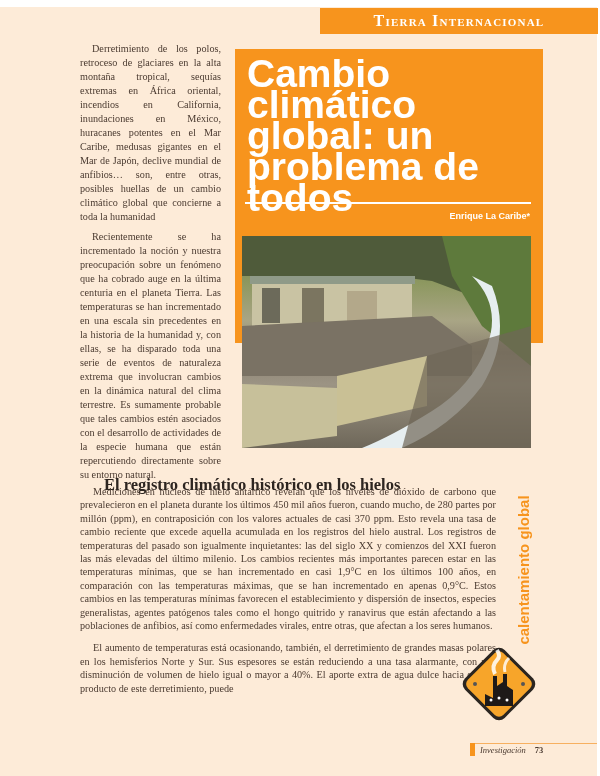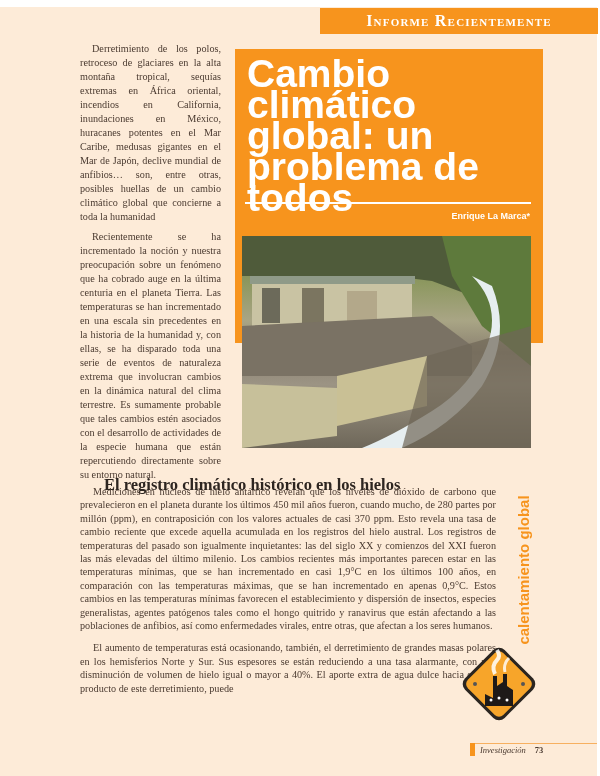--- a/index.html
+++ b/index.html
@@ -29,32 +29,32 @@
   .footer-mark{position:absolute;left:470px;top:743px;width:5px;height:13px;background:#f7941d;}
   .footer-text{position:absolute;left:480px;top:745px;color:#4a3a30;font-size:8.5px;font-style:italic;}
   .footer-text .pg{margin-left:9px;font-style:normal;font-weight:bold;margin-top:44px;}
 </style>
 </head>
 <body>
 
 <div class="page"></div>
 
 <div class="header-band">
-  <span>Informe Recientemente</span>
+  <span>Tierra Internacional</span>
 </div>
 
 <div class="intro">
   <p>Derretimiento de los polos, retroceso de glaciares en la alta montaña tropical, sequías extremas en África oriental, incendios en California, inundaciones en México, huracanes potentes en el Mar Caribe, medusas gigantes en el Mar de Japón, declive mundial de anfibios… son, entre otras, posibles huellas de un cambio climático global que concierne a toda la humanidad</p>
   <p>Recientemente se ha incrementado la noción y nuestra preocupación sobre un fenómeno que ha cobrado auge en la última centuria en el planeta Tierra. Las temperaturas se han incrementado en una escala sin precedentes en la historia de la humanidad y, con ellas, se ha disparado toda una serie de eventos de naturaleza extrema que involucran cambios en la dinámica natural del clima terrestre. Es sumamente probable que tales cambios estén asociados con el desarrollo de actividades de la especie humana que están repercutiendo directamente sobre su entorno natural.</p>
 </div>
 
 <div class="title-box"></div>
 <h1 class="title">Cambio climático global: un problema de todos</h1>
 <div class="title-rule"></div>
-<div class="author">Enrique La Marca*</div>
+<div class="author">Enrique La Caribe*</div>
 
 <div class="photo" title="Edificio y canal de concreto junto a un río con escombros en un valle montañoso">
   <svg width="289" height="212" viewBox="0 0 289 212">
     <polygon points="0,0 289,0 289,120 230,60 190,45 150,40 0,40" fill="#4f5b3a"></polygon>
     <polygon points="200,0 289,0 289,130 240,90 210,40" fill="#5e7a3c"></polygon>
     <rect x="10" y="45" width="160" height="45" fill="#c9c3a3"></rect>
     <rect x="8" y="40" width="165" height="8" fill="#8f9a88"></rect>
     <rect x="20" y="52" width="18" height="35" fill="#6c6a5a"></rect>
     <rect x="60" y="52" width="22" height="35" fill="#7b7560"></rect>
     <rect x="105" y="55" width="30" height="30" fill="#b3a88a"></rect>

